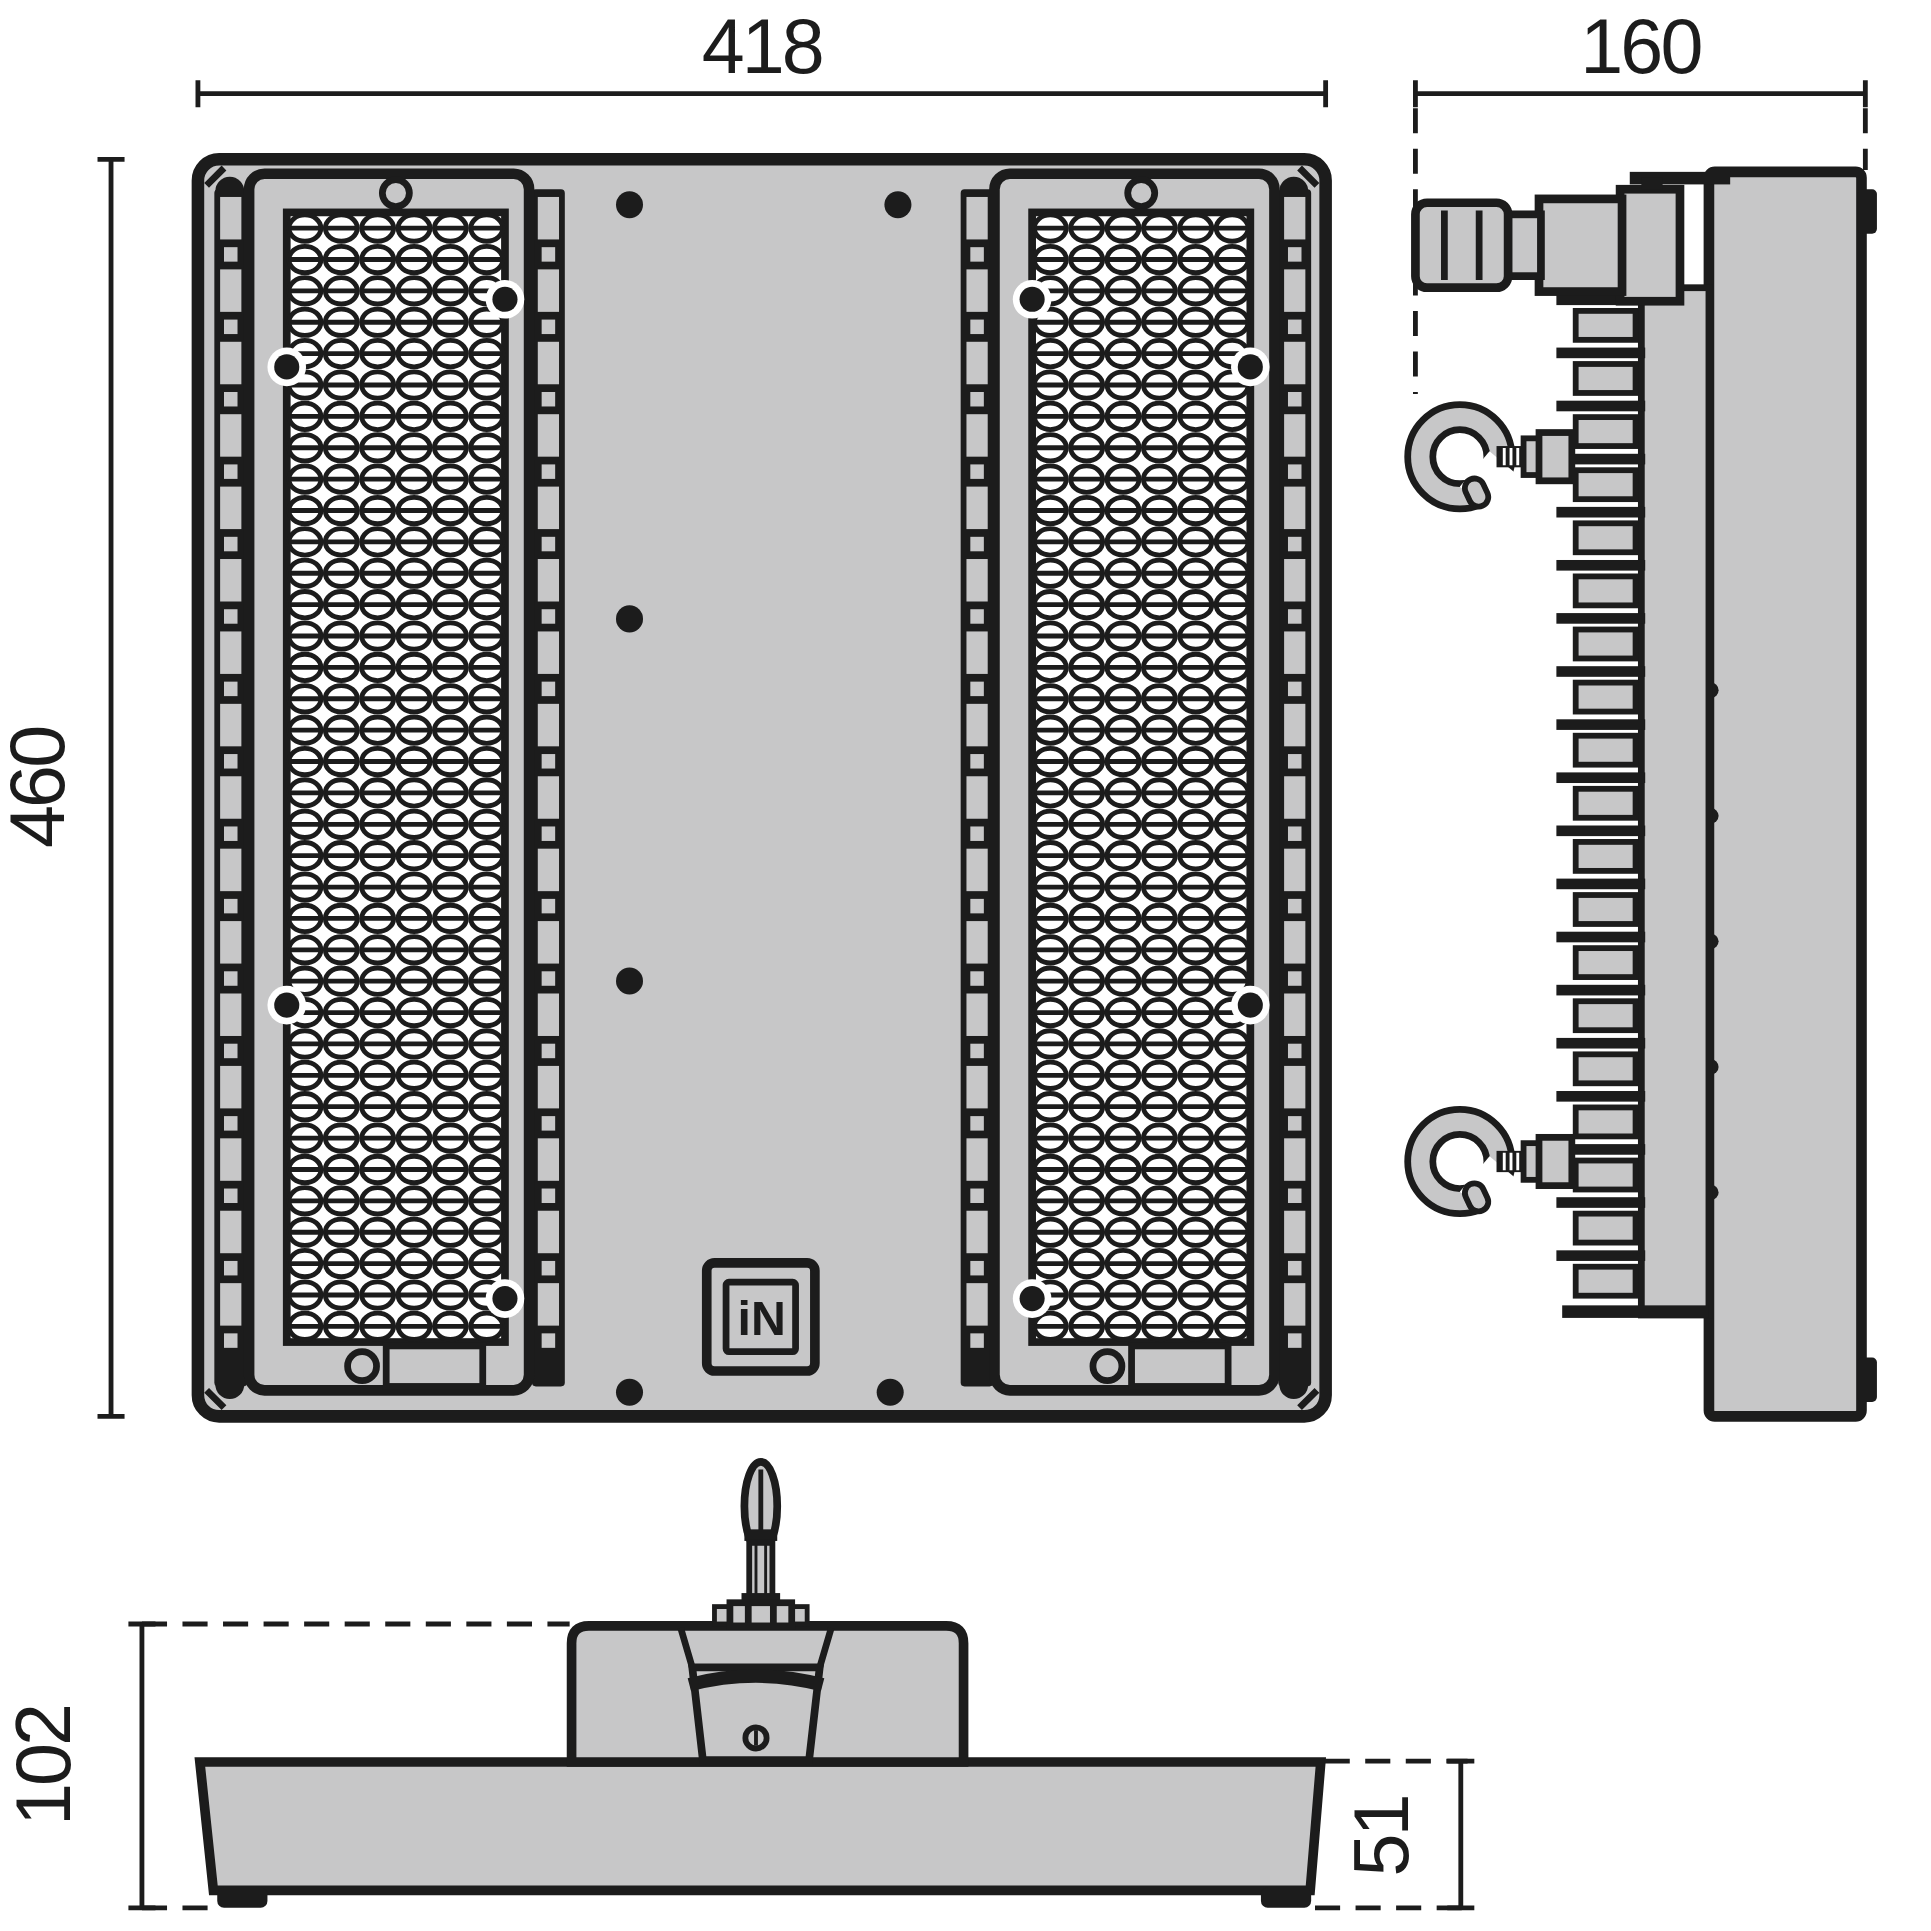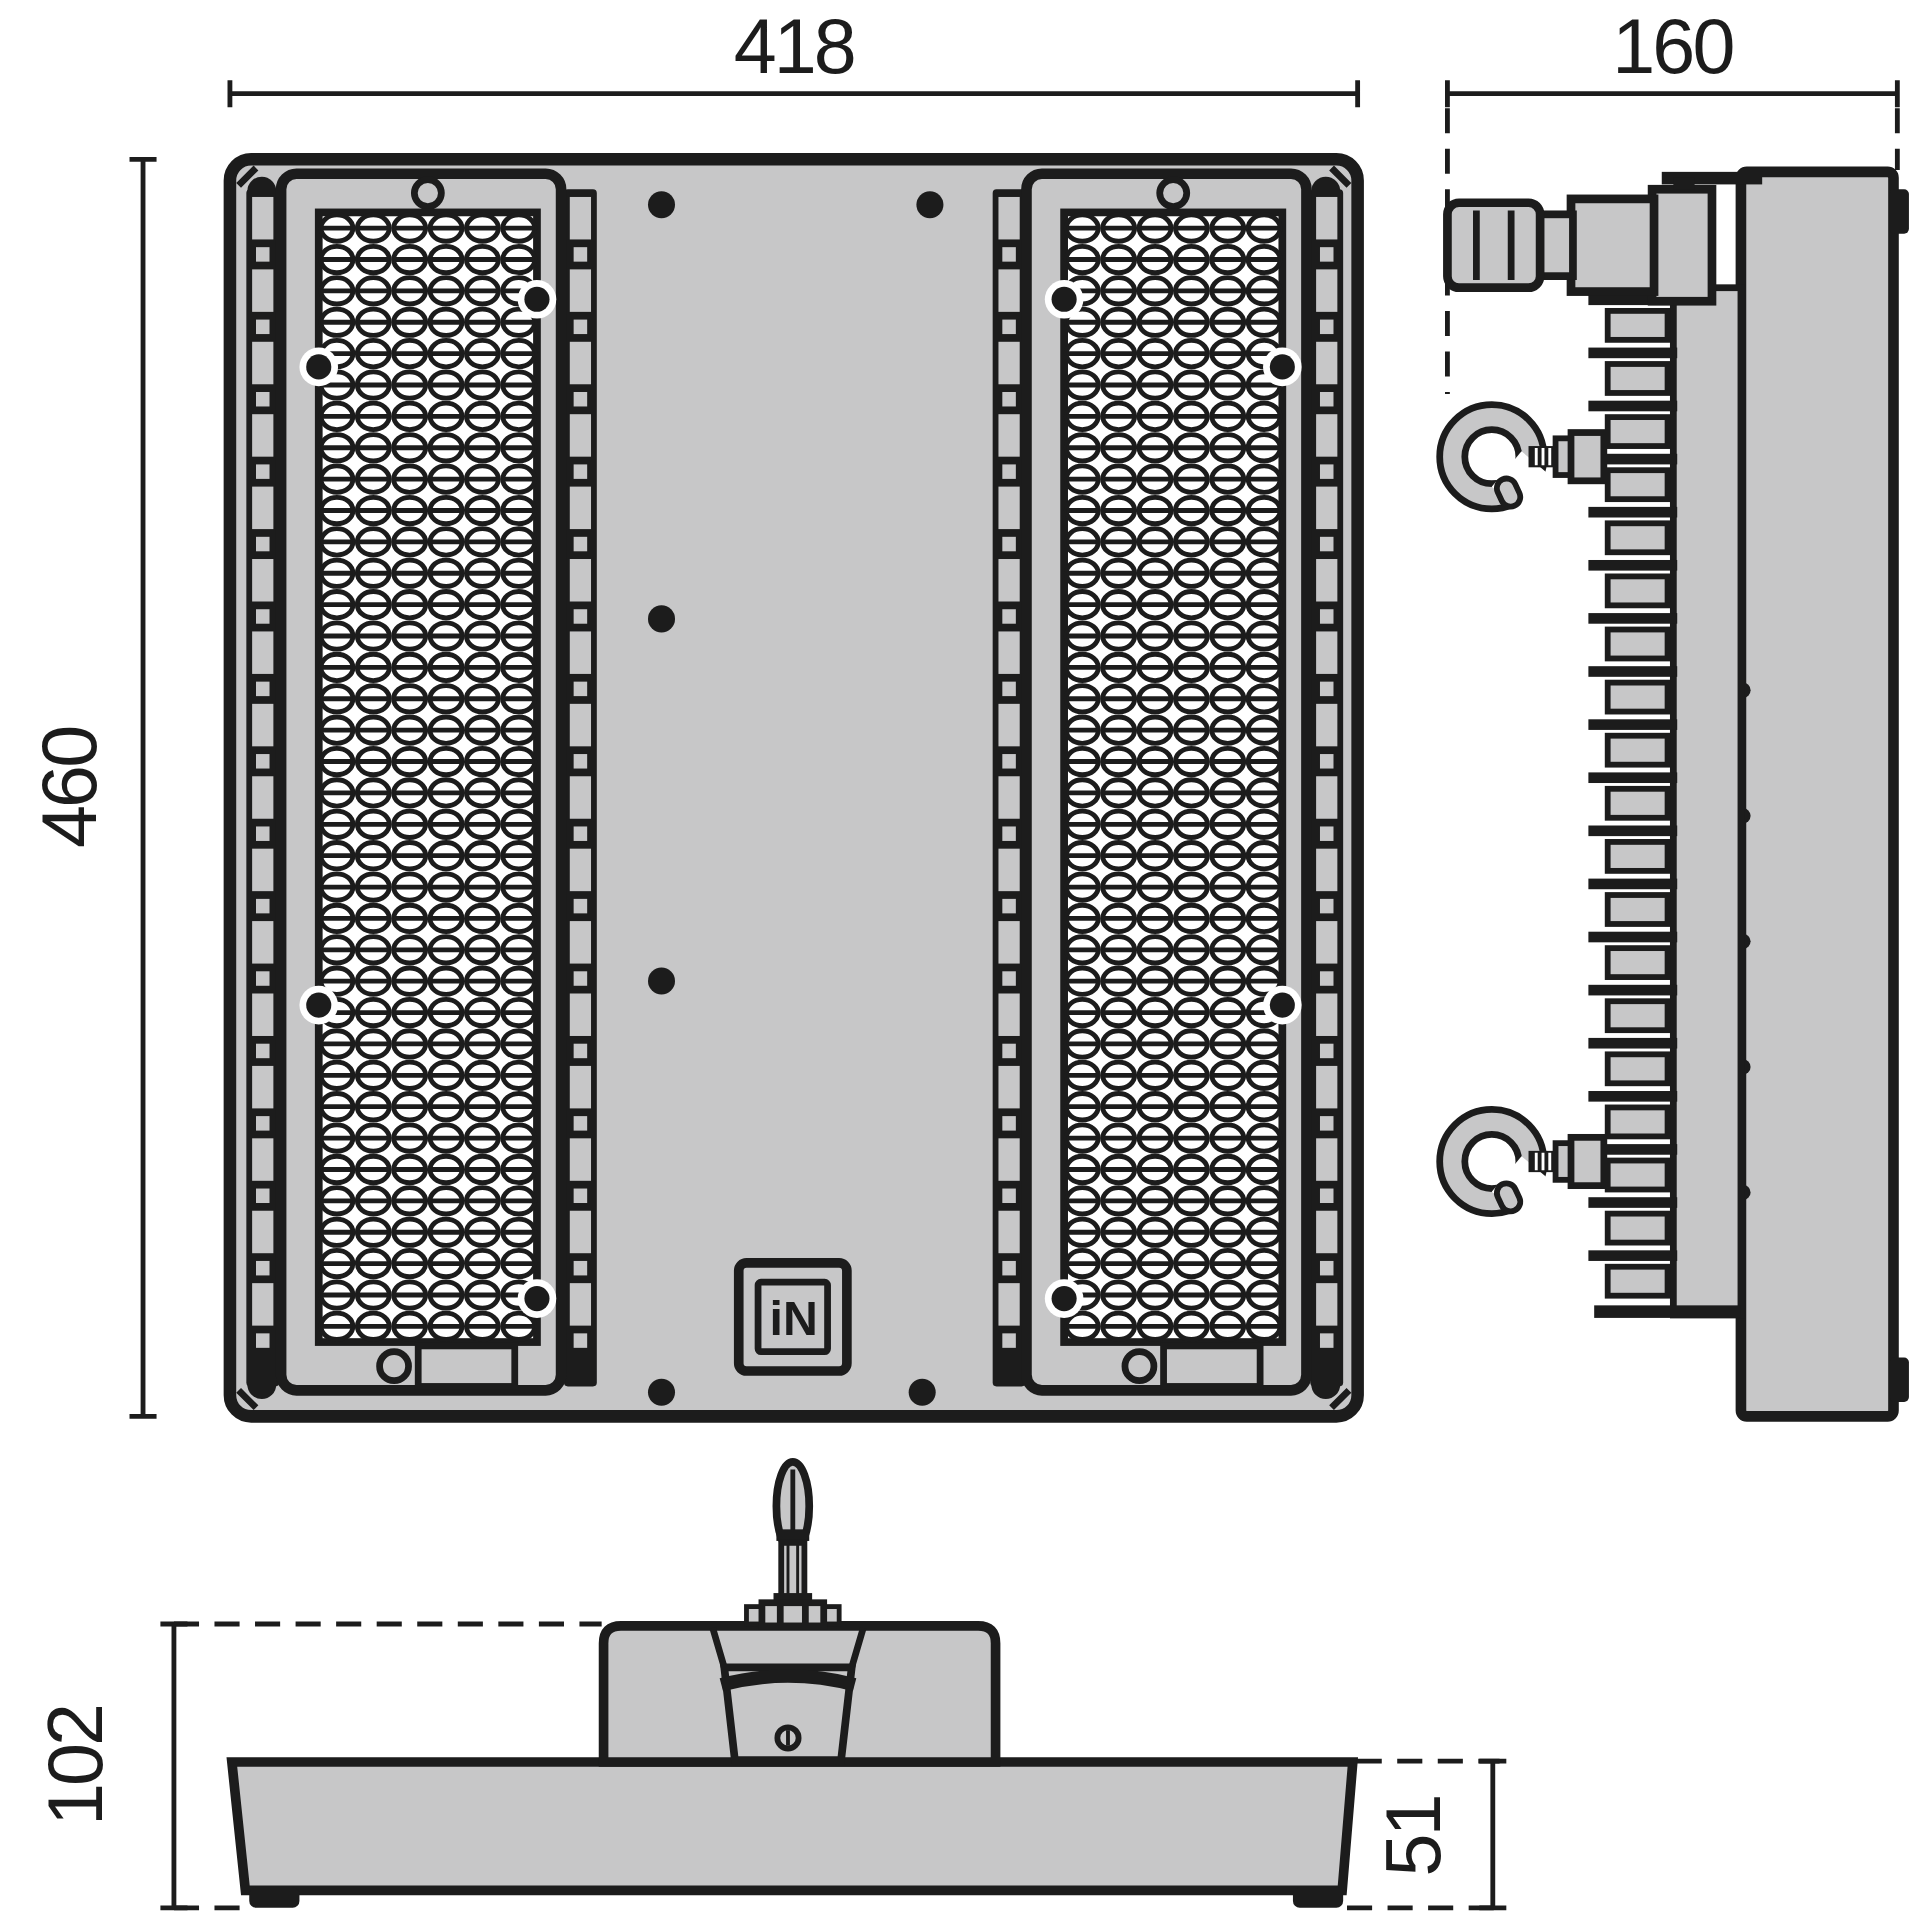--- a/index.html
+++ b/index.html
@@ -1,21 +1,21 @@
 <!DOCTYPE html>
 <html><head>
 <meta charset="utf-8">
 <style>
   :root{
     --ink:#1c1c1c;
     --fill:#c7c7c8;
     --paper:#ffffff;
   }
   html,body{margin:0;padding:0;background:var(--paper);}
-  .stage{width:1649px;height:1931px;position:relative;background:var(--paper);margin-left:32px;}
+  .stage{width:1649px;height:1931px;position:relative;background:var(--paper);}
   svg{display:block;}
   .part{fill:var(--fill);stroke:var(--ink);}
   .sw5{stroke-width:5}.sw6{stroke-width:6}.sw7{stroke-width:7}.sw8{stroke-width:8}
   .sw9{stroke-width:9}.sw10{stroke-width:10}.sw11{stroke-width:11}.sw13{stroke-width:13}
   .ink{fill:var(--ink);stroke:none;}
   .none{fill:none;}
   .white{fill:#ffffff;stroke:none;}
   .panel{fill:#ffffff;stroke:var(--ink);stroke-width:8;}
   .lens{fill:#ffffff;stroke:var(--ink);stroke-width:5;}
   .lensline{stroke:var(--ink);stroke-width:5;}

